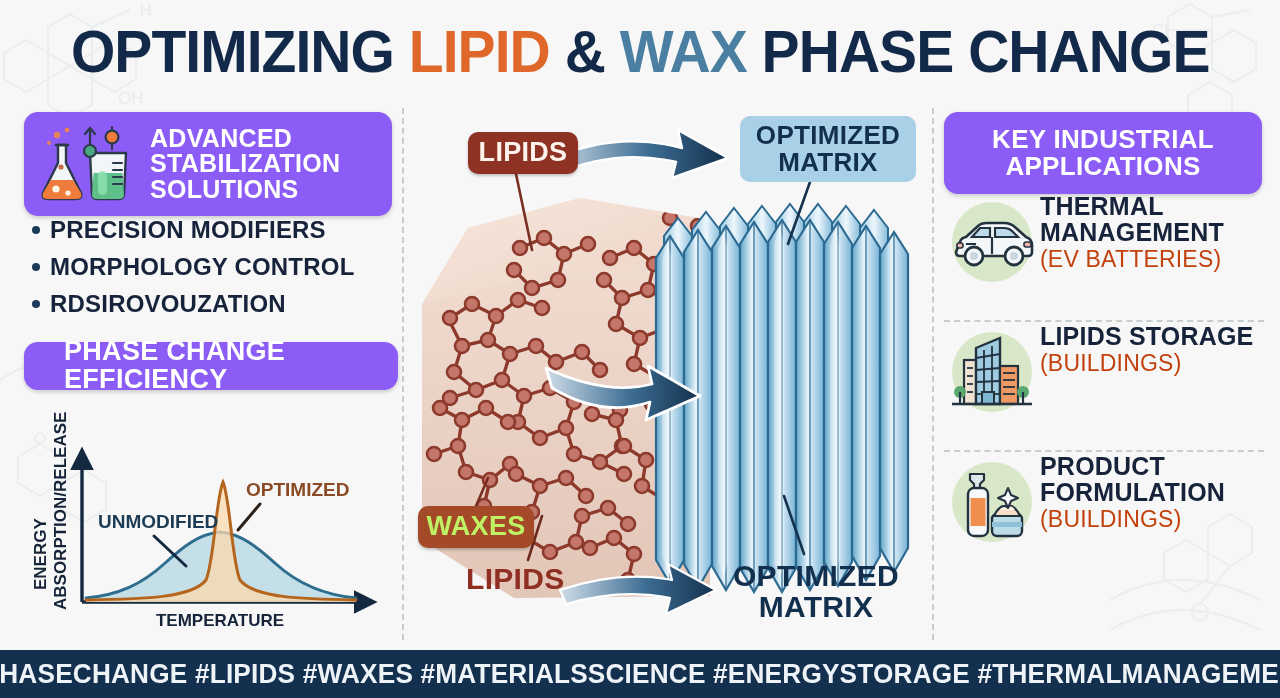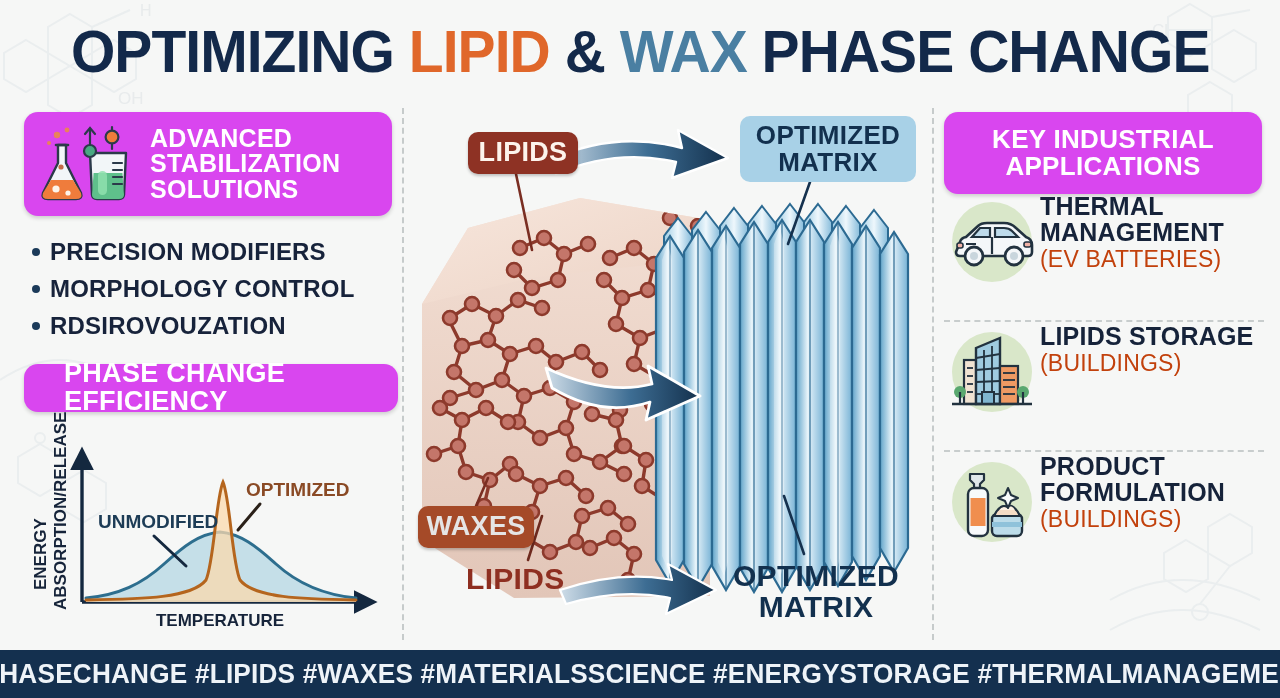--- a/index.html
+++ b/index.html
@@ -31,39 +31,39 @@
   
   .vdiv {
     position:absolute; top:108px; width:0; height:532px;
     border-left:2px dashed #c6cbcb;
   }
   #vdiv-left  { left:402px; }
   #vdiv-right { left:932px; }
 
   
   .badge {
-    background:#d946ef; border-radius:14px; color:#fff;
+    background:#8b5cf6; border-radius:14px; color:#fff;
     display:flex; align-items:center;
     box-shadow:0 2px 4px rgba(0,0,0,.18);
   }
   .badge-title {
     font-family:"Liberation Sans Narrow","Liberation Sans", sans-serif;
     font-weight:bold; line-height:1.02; letter-spacing:.3px;
   }
 
   
   #left-col { position:absolute; left:24px; top:112px; width:368px; height:526px; }
 
   #stabilization-badge {
     width:368px; height:104px; padding:0 12px 0 10px; gap:10px;
   }
   #lab-icon { width:106px; height:82px; flex:0 0 106px; }
   #stabilization-title { font-size:25px; }
 
-  #bullet-list { margin-top:22px; padding-left:8px; }
+  #bullet-list { padding-left:8px; }
   .bullet-row { display:flex; align-items:baseline; gap:10px; margin-bottom:9px; }
   .bullet-dot { width:8px; height:8px; border-radius:50%; background:#1b3a59; flex:0 0 8px; position:relative; top:-4px; }
   .bullet-label {
     font-family:"Liberation Sans Narrow","Liberation Sans", sans-serif;
     font-size:24px; font-weight:bold; color:#17233b; letter-spacing:.2px;
   }
 
   #efficiency-badge {
     margin-top:24px; width:374px; height:48px; justify-content:center;
   }
@@ -77,21 +77,21 @@
   #center-svg { position:absolute; left:0; top:0; width:516px; height:532px; }
 
   .pill {
     position:absolute; border-radius:10px; display:flex;
     align-items:center; justify-content:center; text-align:center;
     font-family:"Liberation Sans Narrow","Liberation Sans", sans-serif;
     font-weight:bold; line-height:1.03; letter-spacing:.3px;
     box-shadow:0 2px 3px rgba(0,0,0,.22);
   }
   #pill-lipids   { left:58px;  top:24px;  width:110px; height:42px; background:#8e3224; color:#fdf3ec; font-size:27px; }
-  #pill-waxes    { left:8px;   top:398px; width:116px; height:42px; background:#a54a28; color:#e5e5e5; font-size:27px; }
+  #pill-waxes    { left:8px;   top:398px; width:116px; height:42px; background:#a54a28; color:#bef264; font-size:27px; }
   #pill-matrix   { left:330px; top:8px;   width:176px; height:66px; background:#a8d1e7; color:#12304e; font-size:26px; box-shadow:none; }
 
   .plain-label {
     position:absolute;
     font-family:"Liberation Sans Narrow","Liberation Sans", sans-serif;
     font-weight:bold; line-height:1.04; letter-spacing:.3px;
   }
   #label-lipids-bottom { left:56px;  top:455px; font-size:30px; color:#8e2f21; }
   #label-matrix-bottom { left:306px; top:452px; font-size:30px; color:#12304e; text-align:center; width:200px; }
 

